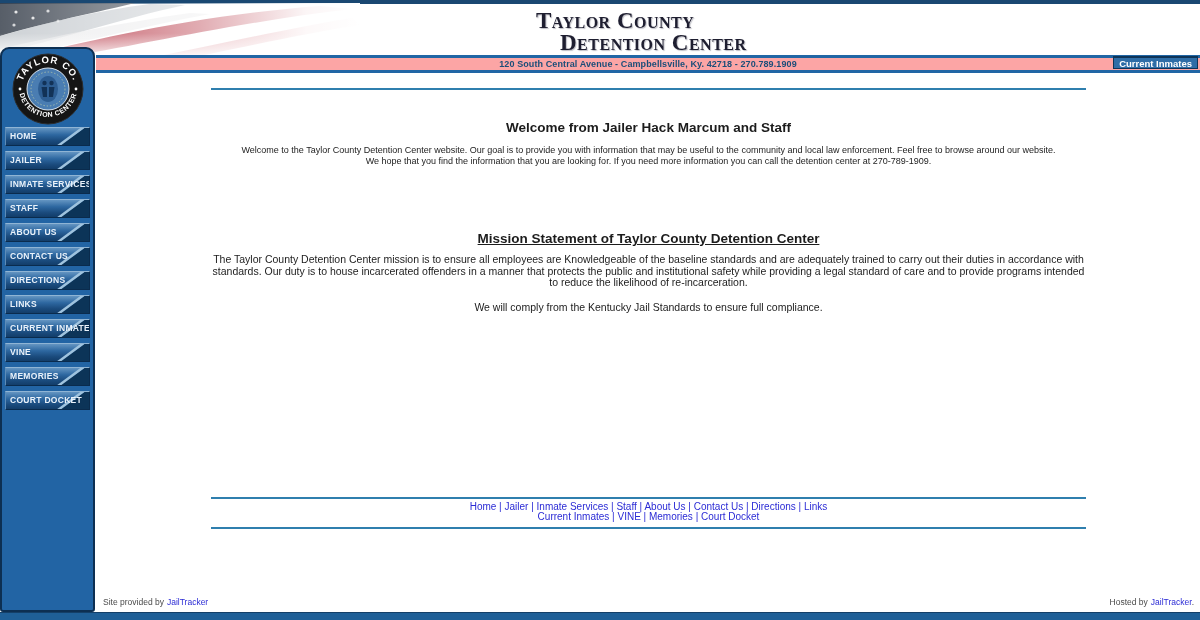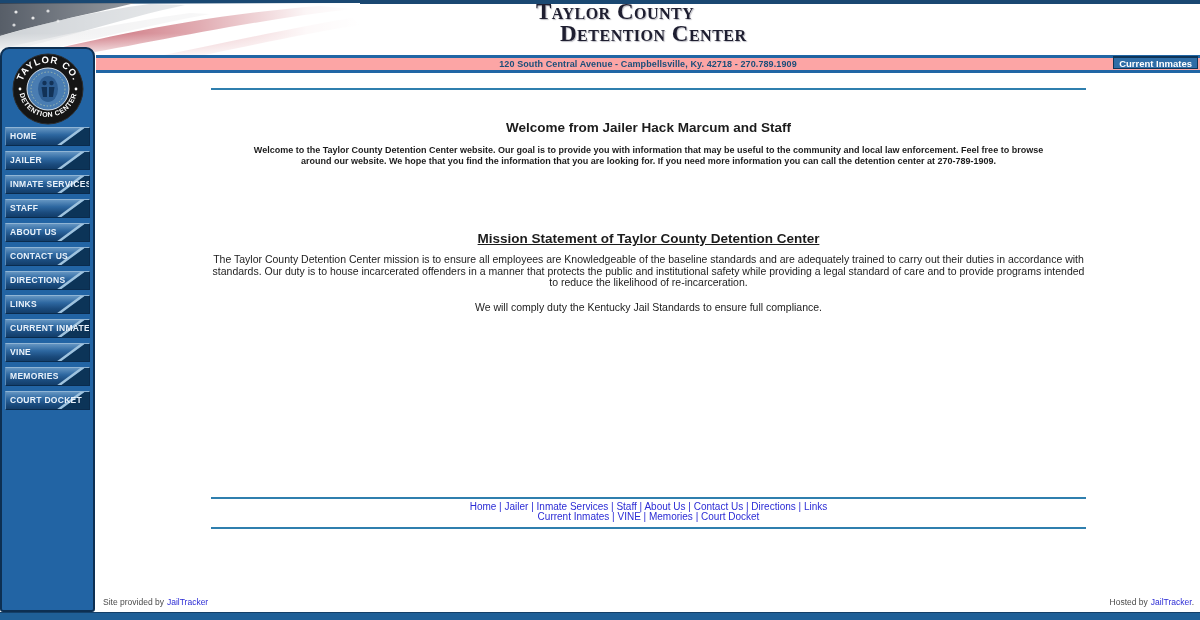--- a/index.html
+++ b/index.html
@@ -9,21 +9,21 @@
   
   .topbar{position:absolute;left:0;top:0;width:1200px;height:4px;background:#1a4872;}
   .bottombar{position:absolute;left:0;top:612px;width:1200px;height:8px;background:#1f5f97;border-top:1px solid #143f68;}
 
   
   .flagwrap{position:absolute;left:0;top:3px;width:360px;height:55px;}
   .flag-fade-x{position:absolute;inset:0;background:linear-gradient(90deg,rgba(255,255,255,0) 0%,rgba(255,255,255,.55) 55%,rgba(255,255,255,.95) 85%,#fff 100%);}
   .flag-fade-y{position:absolute;inset:0;background:linear-gradient(180deg,rgba(255,255,255,0) 55%,rgba(255,255,255,.85) 95%);}
 
   
-  .site-title{position:absolute;left:536px;top:1px;font-family:"Liberation Serif",serif;
+  .site-title{position:absolute;left:536px;top:10px;font-family:"Liberation Serif",serif;
               font-variant:small-caps;font-weight:bold;color:#1e1e30;line-height:22px;
               font-size:23px;letter-spacing:.5px;text-shadow:1px 1px 1px rgba(60,60,80,.35);}
   .site-title .l2{padding-left:24px;}
 
   
   .addressbar{position:absolute;left:96px;right:0;top:55px;}
   .addr-line{height:3px;background:#2166a5;}
   .addr-mid{height:12px;background:#fca5a5;display:flex;align-items:center;justify-content:center;
             font-size:9px;font-weight:bold;color:#1a4e79;letter-spacing:.1px;}
   .ci-btn{position:absolute;right:2px;top:56px;height:13px;padding:0 5px;background:#2e6da7;
@@ -41,21 +41,21 @@
           border-bottom:1px solid #0a2b4d;border-right:1px solid #0a2b4d;}
   .navbtn .dk{position:absolute;inset:0;clip-path:polygon(64% 110%,100% -20%,100% 110%);background:#0c3458;}
   .navbtn .lt{position:absolute;inset:0;clip-path:polygon(59% 110%,95% -20%,100% -20%,64% 110%);background:#9fc3de;}
   .navbtn .lbl{position:absolute;left:4px;top:3px;z-index:1;font-size:8.5px;font-weight:bold;
                color:#eaf2fa;letter-spacing:.3px;white-space:nowrap;}
 
   
   .content{position:absolute;left:211px;top:88px;width:875px;text-align:center;color:#1c1c1c;}
   .rule{border:0;border-top:2px solid #2f7fae;margin:0;}
   .welcome-h{font-size:13.5px;font-weight:bold;margin:30px 0 0;}
-  .welcome-p{font-size:9px;line-height:10.5px;margin:10px 30px 0;font-weight:bold;}
+  .welcome-p{font-size:9px;line-height:10.5px;margin:10px 30px 0;}
   .mission-h{font-size:13.5px;font-weight:bold;text-decoration:underline;margin:65px 0 0;}
   .mission-p{font-size:10.5px;line-height:11.6px;margin:8px 0 0;}
   .comply-p{font-size:10.5px;margin:12px 0 0;}
 
   
   .footer{position:absolute;left:211px;top:497px;width:875px;text-align:center;}
   .flinks{font-size:10px;line-height:10px;color:#2b2bd5;}
   .flinks.row1{margin-top:3px;}
   .flinks a{color:#2b2bd5;text-decoration:none;cursor:pointer;}
   .flinks .sep{color:#2b2bd5;}
@@ -194,21 +194,21 @@
         </div>
       </div>
   </div>
 
   <div class="content">
     <hr class="rule">
     <div class="welcome-h">Welcome from Jailer Hack Marcum and Staff</div>
     <div class="welcome-p">Welcome to the Taylor County Detention Center website. Our goal is to provide you with information that may be useful to the community and local law enforcement. Feel free to browse around our website. We hope that you find the information that you are looking for. If you need more information you can call the detention center at 270-789-1909.</div>
     <div class="mission-h">Mission Statement of Taylor County Detention Center</div>
     <div class="mission-p">The Taylor County Detention Center mission is to ensure all employees are Knowledgeable of the baseline standards and are adequately trained to carry out their duties in accordance with standards. Our duty is to house incarcerated offenders in a manner that protects the public and institutional safety while providing a legal standard of care and to provide programs intended to reduce the likelihood of re-incarceration.</div>
-    <div class="comply-p">We will comply duty the Kentucky Jail Standards to ensure full compliance.</div>
+    <div class="comply-p">We will comply from the Kentucky Jail Standards to ensure full compliance.</div>
   </div>
 
   <div class="footer">
     <hr class="rule">
     <div class="flinks row1"><a href="#">Home</a><span class="sep"> | </span><a href="#">Jailer</a><span class="sep"> | </span><a href="#">Inmate Services</a><span class="sep"> | </span><a href="#">Staff</a><span class="sep"> | </span><a href="#">About Us</a><span class="sep"> | </span><a href="#">Contact Us</a><span class="sep"> | </span><a href="#">Directions</a><span class="sep"> | </span><a href="#">Links</a></div>
     <div class="flinks row2"><a href="#">Current Inmates</a><span class="sep"> | </span><a href="#">VINE</a><span class="sep"> | </span><a href="#">Memories</a><span class="sep"> | </span><a href="#">Court Docket</a></div>
     <hr class="rule bottom">
   </div>
 
   <div class="credit left">

